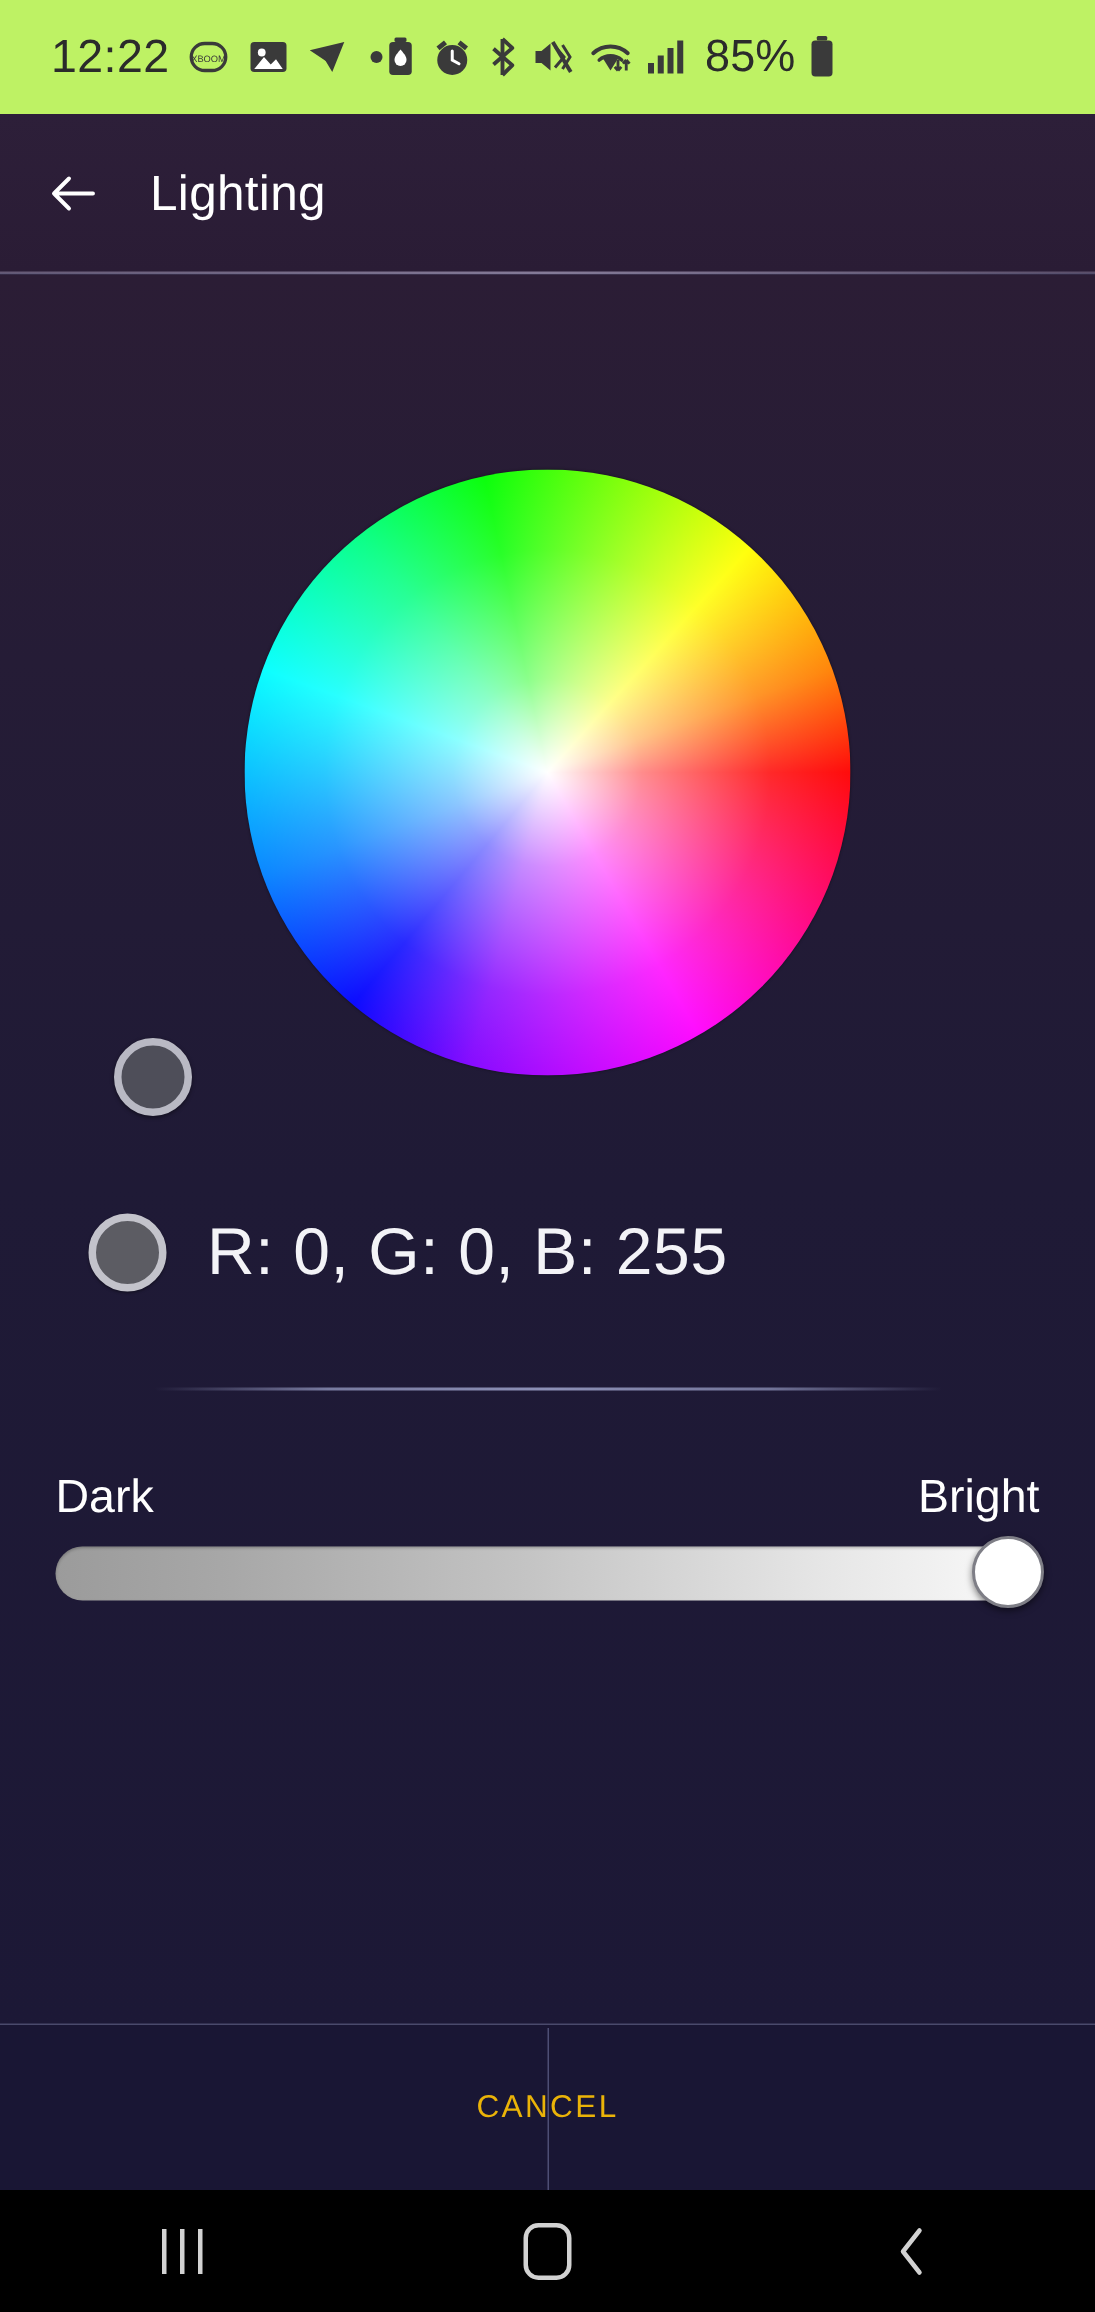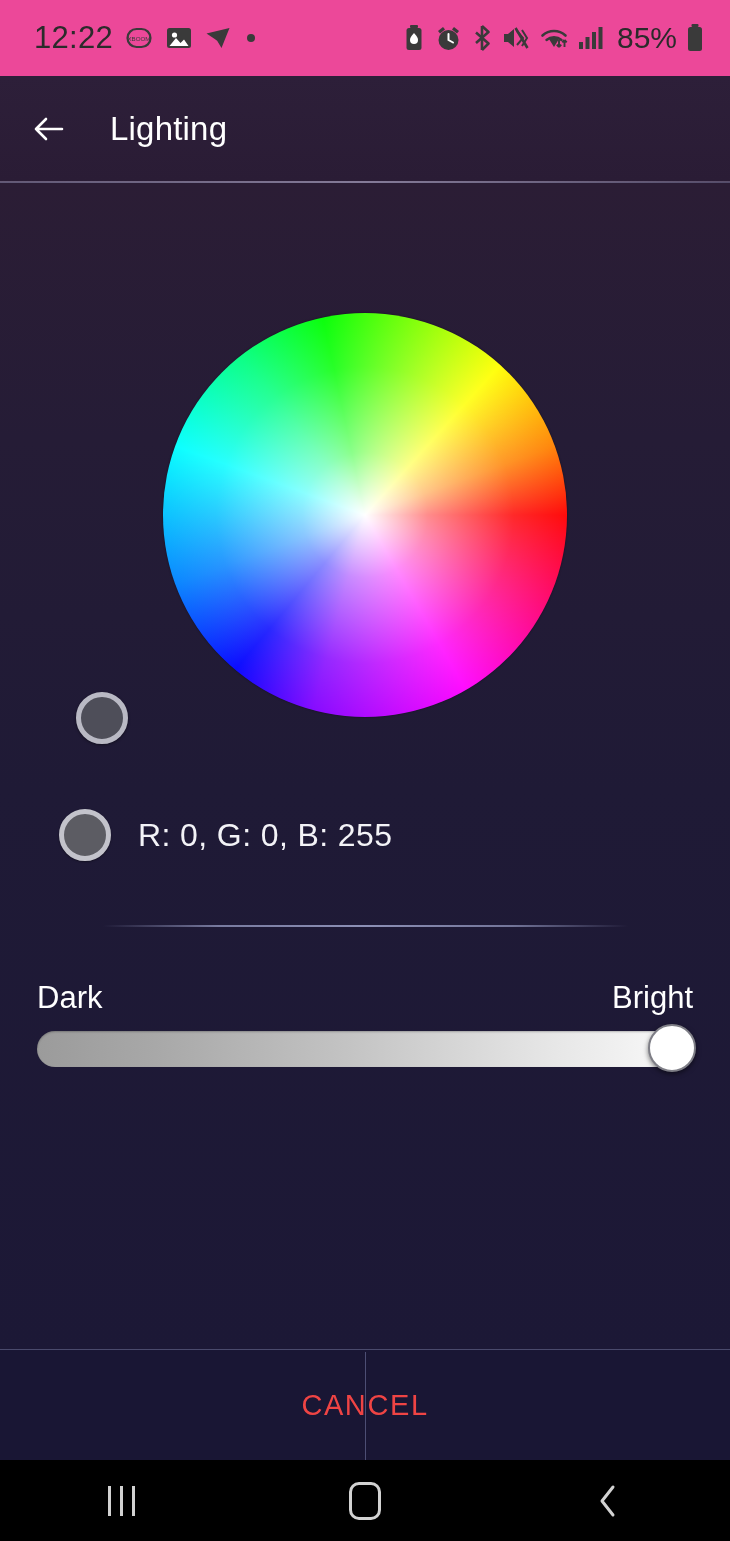--- a/index.html
+++ b/index.html
@@ -7,22 +7,22 @@
   body {
     font-family:"Liberation Sans", sans-serif;
     background:#1c1836;
     overflow:hidden;
     position:relative;
   }
 
   
   .statusbar{
     position:absolute; top:0; left:0; width:730px; height:76px;
-    background:#ec4899;
-    display:flex; align-items:center; justify-content:space-between;
+    background:#bef264;
+    display:flex; align-items:center; 
     padding:0 26px 0 34px;
   }
   .sb-left{ display:flex; align-items:center; gap:11px; }
   .sb-right{ display:flex; align-items:center; gap:9px; }
   .sb-time{
     font-size:31px; color:#2b2b2b; letter-spacing:0.3px;
     font-family:"Liberation Sans", sans-serif;
   }
   .sb-pct{ font-size:30px; color:#2b2b2b; letter-spacing:0px; margin-left:4px;}
   .sb-ico{ display:flex; align-items:center; justify-content:center; }
@@ -32,21 +32,21 @@
   .appbar{
     position:absolute; top:76px; left:0; width:730px; height:106px;
     background:linear-gradient(180deg,#2d1f39 0%, #2a1c35 100%);
     display:flex; align-items:center; padding-left:22px;
   }
   .back-btn{
     width:54px; height:54px; display:flex; align-items:center; justify-content:center;
     cursor:pointer;
   }
   .appbar-title{
-    color:#ffffff; font-size:33px; margin-left:34px; letter-spacing:0.2px;
+    color:#ffffff; font-size:33px; margin-left:24px; letter-spacing:0.2px;
     font-weight:400;
   }
   .appbar-divider{
     position:absolute; top:181px; left:0; width:730px; height:2px;
     background:linear-gradient(90deg, rgba(150,140,170,0.55) 0%, rgba(165,155,185,0.75) 50%, rgba(150,140,170,0.45) 100%);
   }
 
   
   .content{
     position:absolute; top:183px; left:0; width:730px; height:1167px;
@@ -91,21 +91,21 @@
     position:absolute; left:59px; top:626px; display:flex; align-items:center;
   }
   .rgb-swatch{
     width:52px; height:52px; border-radius:50%;
     background:#5c5c63;
     border:5px solid #c3c3cb;
     box-shadow:0 1px 2px rgba(0,0,0,0.4);
     cursor:pointer;
   }
   .rgb-label{
-    color:#f3f3f7; font-size:32px; margin-left:27px; letter-spacing:0.4px;
+    color:#f3f3f7; font-size:44px; margin-left:27px; letter-spacing:0.4px;
   }
 
   .sep{
     position:absolute; left:103px; top:742px; width:525px; height:2px;
     background:linear-gradient(90deg, rgba(120,125,165,0) 0%, rgba(150,155,195,0.75) 22%, rgba(160,165,205,0.85) 50%, rgba(150,155,195,0.7) 78%, rgba(120,125,165,0) 100%);
   }
 
   
   .bright-labels{
     position:absolute; left:37px; top:797px; width:656px;
@@ -136,21 +136,21 @@
     position:absolute; top:1350px; left:0; width:730px; height:110px;
     background:#191634;
     display:flex;
   }
   .actionbar-top{
     position:absolute; top:1349px; left:0; width:730px; height:1px;
     background:rgba(130,135,175,0.45);
   }
   .act-btn{
     flex:1; display:flex; align-items:center; justify-content:center;
-    color:#ef4444; font-size:29px; letter-spacing:1.6px; cursor:pointer;text-align:right;
+    color:#eab308; font-size:21px; letter-spacing:1.6px; cursor:pointer;text-align:right;
   }
   .act-sep{
     position:absolute; left:365px; top:1352px; width:1px; height:108px;
     background:rgba(120,126,170,0.55);
   }
 
   
   .navbar{
     position:absolute; top:1460px; left:0; width:730px; height:81px;
     background:#000000;

